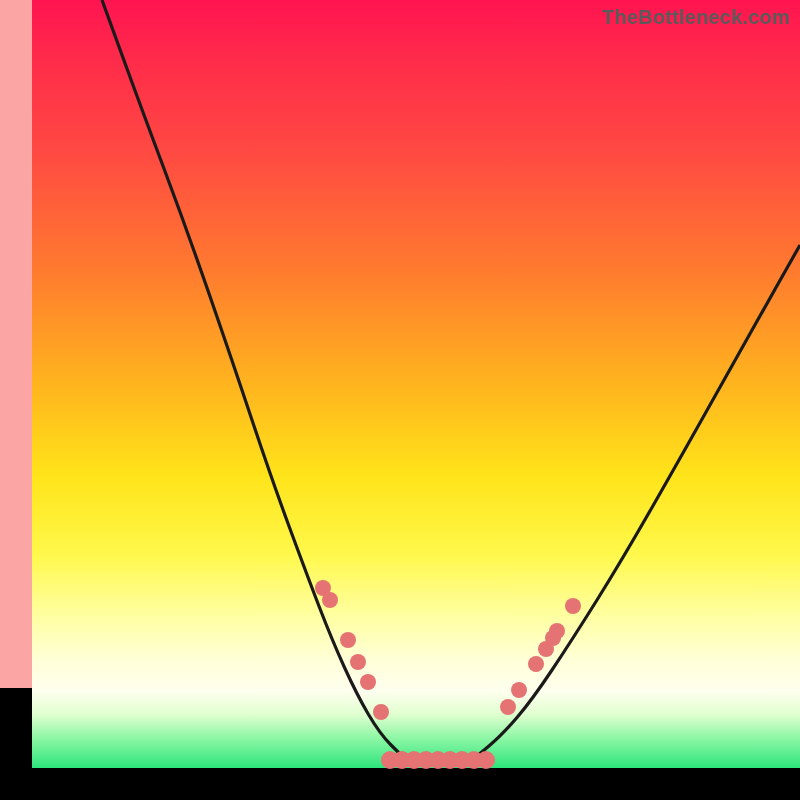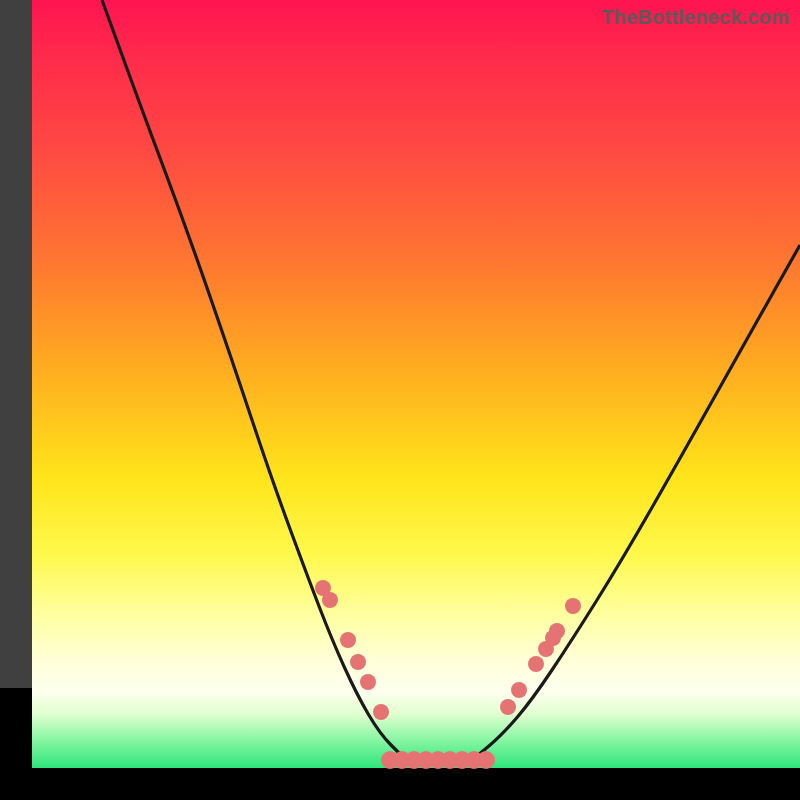--- a/index.html
+++ b/index.html
@@ -8,21 +8,21 @@
     width: 800px;
     height: 800px;
     overflow: hidden;
     background: #000;
     font-family: Arial, Helvetica, sans-serif;
   }
   .frame {
     position: relative;
     width: 800px;
     height: 688px;
-    background: #404040;
+    background: #fca5a5;
   }
   .plot-area {
     position: absolute;
     left: 32px;
     top: 0;
     width: 768px;
     height: 768px;
     
     background: linear-gradient(
       to bottom,

